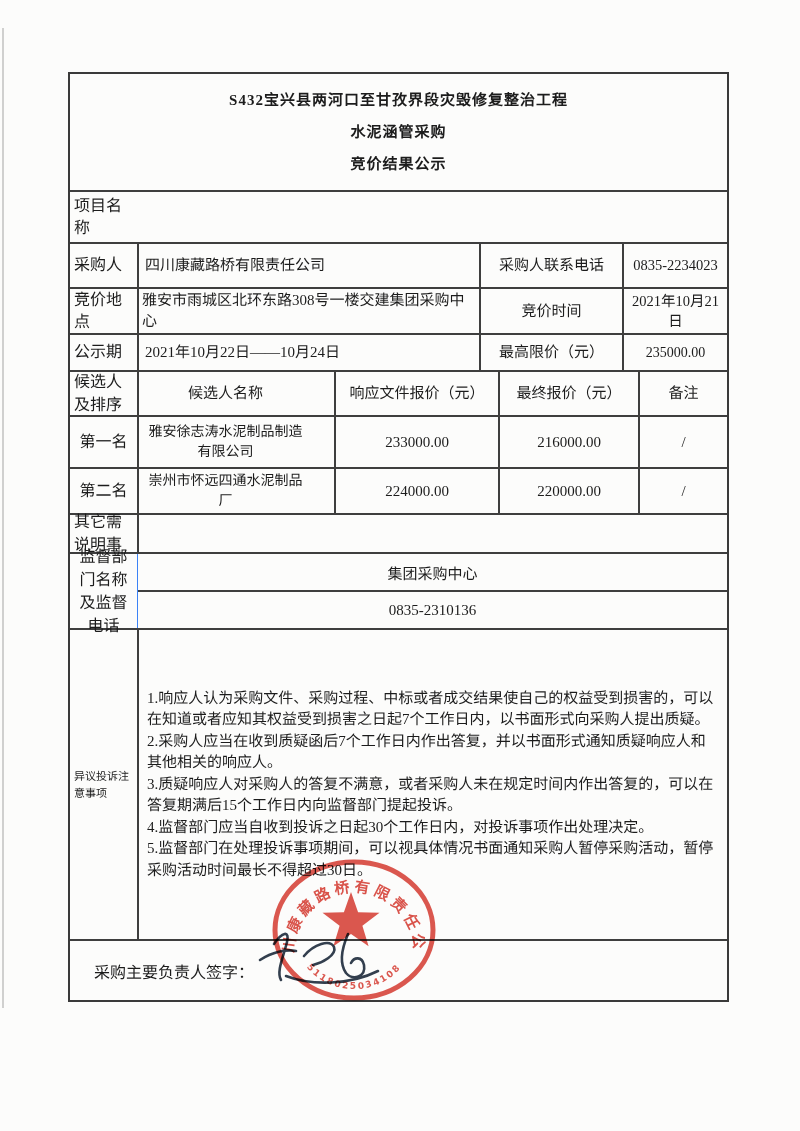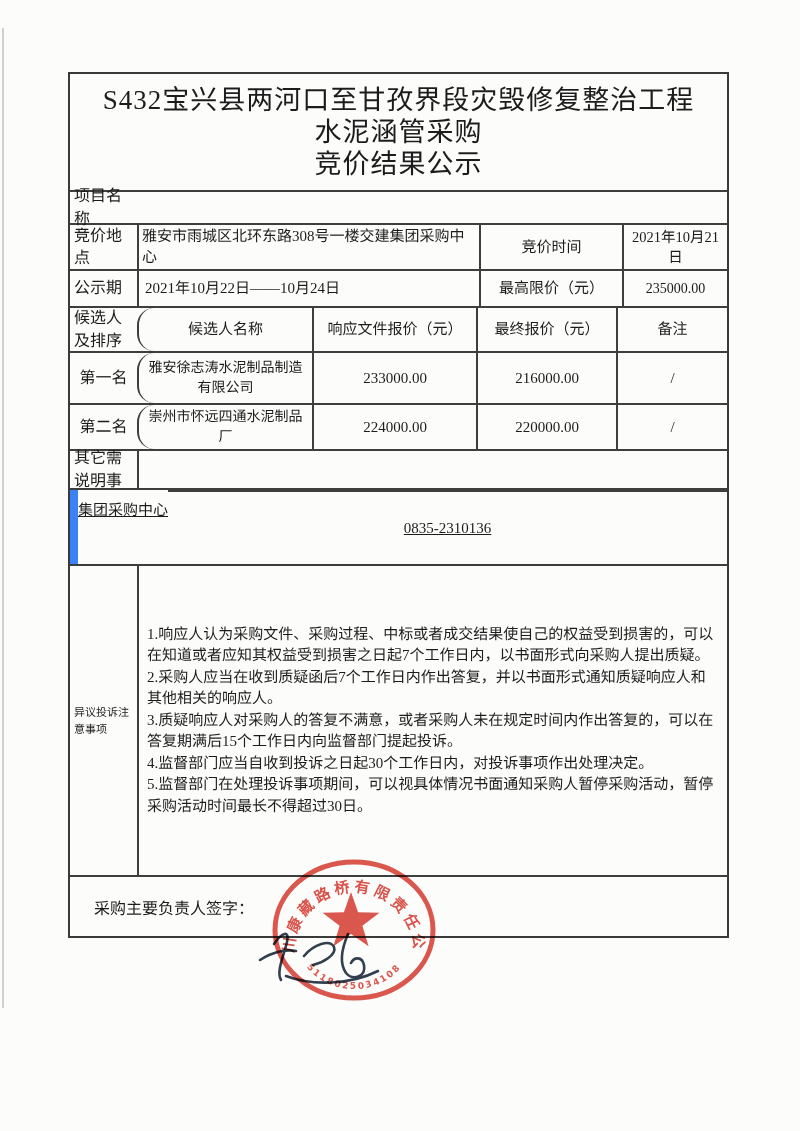--- a/index.html
+++ b/index.html
@@ -18,44 +18,44 @@
   .doc {
     position:absolute; left:68px; top:72px; width:661px;
     border:2px solid #3a3a3a;
     background:transparent;
   }
   .title-box {
     height:116px; padding-top:10px;
     display:flex; flex-direction:column; align-items:center; justify-content:flex-start;
   }
   .title-line {
-    font-size:27px; font-weight:400; letter-spacing:1px; line-height:32px; text-align:right;
+    font-size:15px; font-weight:700; letter-spacing:1px; line-height:32px; text-align:right;
   }
   .row { display:flex; border-top:2px solid #3e3e3e; }
   .cell {
     display:flex; align-items:center;
     padding:2px 6px; font-size:15px; line-height:1.4;
   }
   .cell + .cell { border-left:2px solid #3e3e3e; }
   .lblcol { width:67px; font-size:16px; padding:2px 4px; }
   .c { justify-content:center; text-align:center; }
   
   .a-val { width:342px; }
   .a-lbl2 { width:143px; }
   .a-val2 { flex:1; padding:2px 2px; font-size:14.5px; }
   
-  .b-name { width:175px; font-size:14px;border-radius:17px; }
-  .b-p1 { width:164px; }
+  .b-name { width:175px; font-size:14px; }
+  .b-p1 { width:164px;margin-left:22px; }
   .b-p2 { width:140px; }
   .b-rm { flex:1; }
-  .h47{height:33px}.h45{height:45px}.h46{height:46px}.h37{height:37px}
+  .h47{height:52px}.h45{height:45px}.h46{height:46px}.h37{height:37px}
   .h52{height:52px}.h39{height:39px}
   
   .sup-row { height:76px; }
-  .sup-right { flex:1; display:flex; flex-direction:row; border-left:8px solid #3b82f6;text-decoration:underline; }
+  .sup-right { flex:1; display:flex; flex-direction:column; border-left:1px solid #3b82f6; }
   .sup-top { height:36px; }
   .sup-bottom { flex:1; border-top:2px solid #3e3e3e; }
   .sup-cell { display:flex; align-items:center; justify-content:center; font-size:15px; }
   .sup-lbl { width:67px; font-size:16px; padding:2px 4px; display:flex; align-items:center; justify-content:center; text-align:center; line-height:1.45; }
   
   .obj-row { height:311px; }
   .obj-lbl { width:67px; display:flex; align-items:center; padding:2px 4px; font-size:11px; line-height:1.5; }
   .obj-content {
     flex:1; border-left:2px solid #3e3e3e;
     display:flex; flex-direction:column; justify-content:center;
@@ -78,20 +78,26 @@
   <div class="title-box">
     <div class="title-line">S432宝兴县两河口至甘孜界段灾毁修复整治工程</div>
     <div class="title-line">水泥涵管采购</div>
     <div class="title-line">竞价结果公示</div>
   </div>
 
   <div class="row h47">
     <div class="cell lblcol">项目名称</div>
   </div>
 
+  <div class="row h45">
+    <div class="cell lblcol">采购人</div>
+    <div class="cell a-val">四川康藏路桥有限责任公司</div>
+    <div class="cell a-lbl2 c">采购人联系电话</div>
+    <div class="cell a-val2 c">0835-2234023</div>
+  </div>
 
   <div class="row h46">
     <div class="cell lblcol">竞价地点</div>
     <div class="cell a-val" style="padding:2px 3px">雅安市雨城区北环东路308号一楼交建集团采购中心</div>
     <div class="cell a-lbl2 c">竞价时间</div>
     <div class="cell a-val2 c">2021年10月21日</div>
   </div>
 
   <div class="row h37">
     <div class="cell lblcol">公示期</div>
@@ -123,20 +129,21 @@
     <div class="cell b-p2 c">220000.00</div>
     <div class="cell b-rm c">/</div>
   </div>
 
   <div class="row h39">
     <div class="cell lblcol">其它需说明事</div>
     <div class="cell" style="flex:1"></div>
   </div>
 
   <div class="row sup-row">
+    <div class="sup-lbl">监督部门名称及监督电话</div>
     <div class="sup-right">
       <div class="sup-cell sup-top">集团采购中心</div>
       <div class="sup-cell sup-bottom">0835-2310136</div>
     </div>
   </div>
 
   <div class="row obj-row">
     <div class="obj-lbl">异议投诉注意事项</div>
     <div class="obj-content">
       <div>1.响应人认为采购文件、采购过程、中标或者成交结果使自己的权益受到损害的，可以在知道或者应知其权益受到损害之日起7个工作日内，以书面形式向采购人提出质疑。</div>

